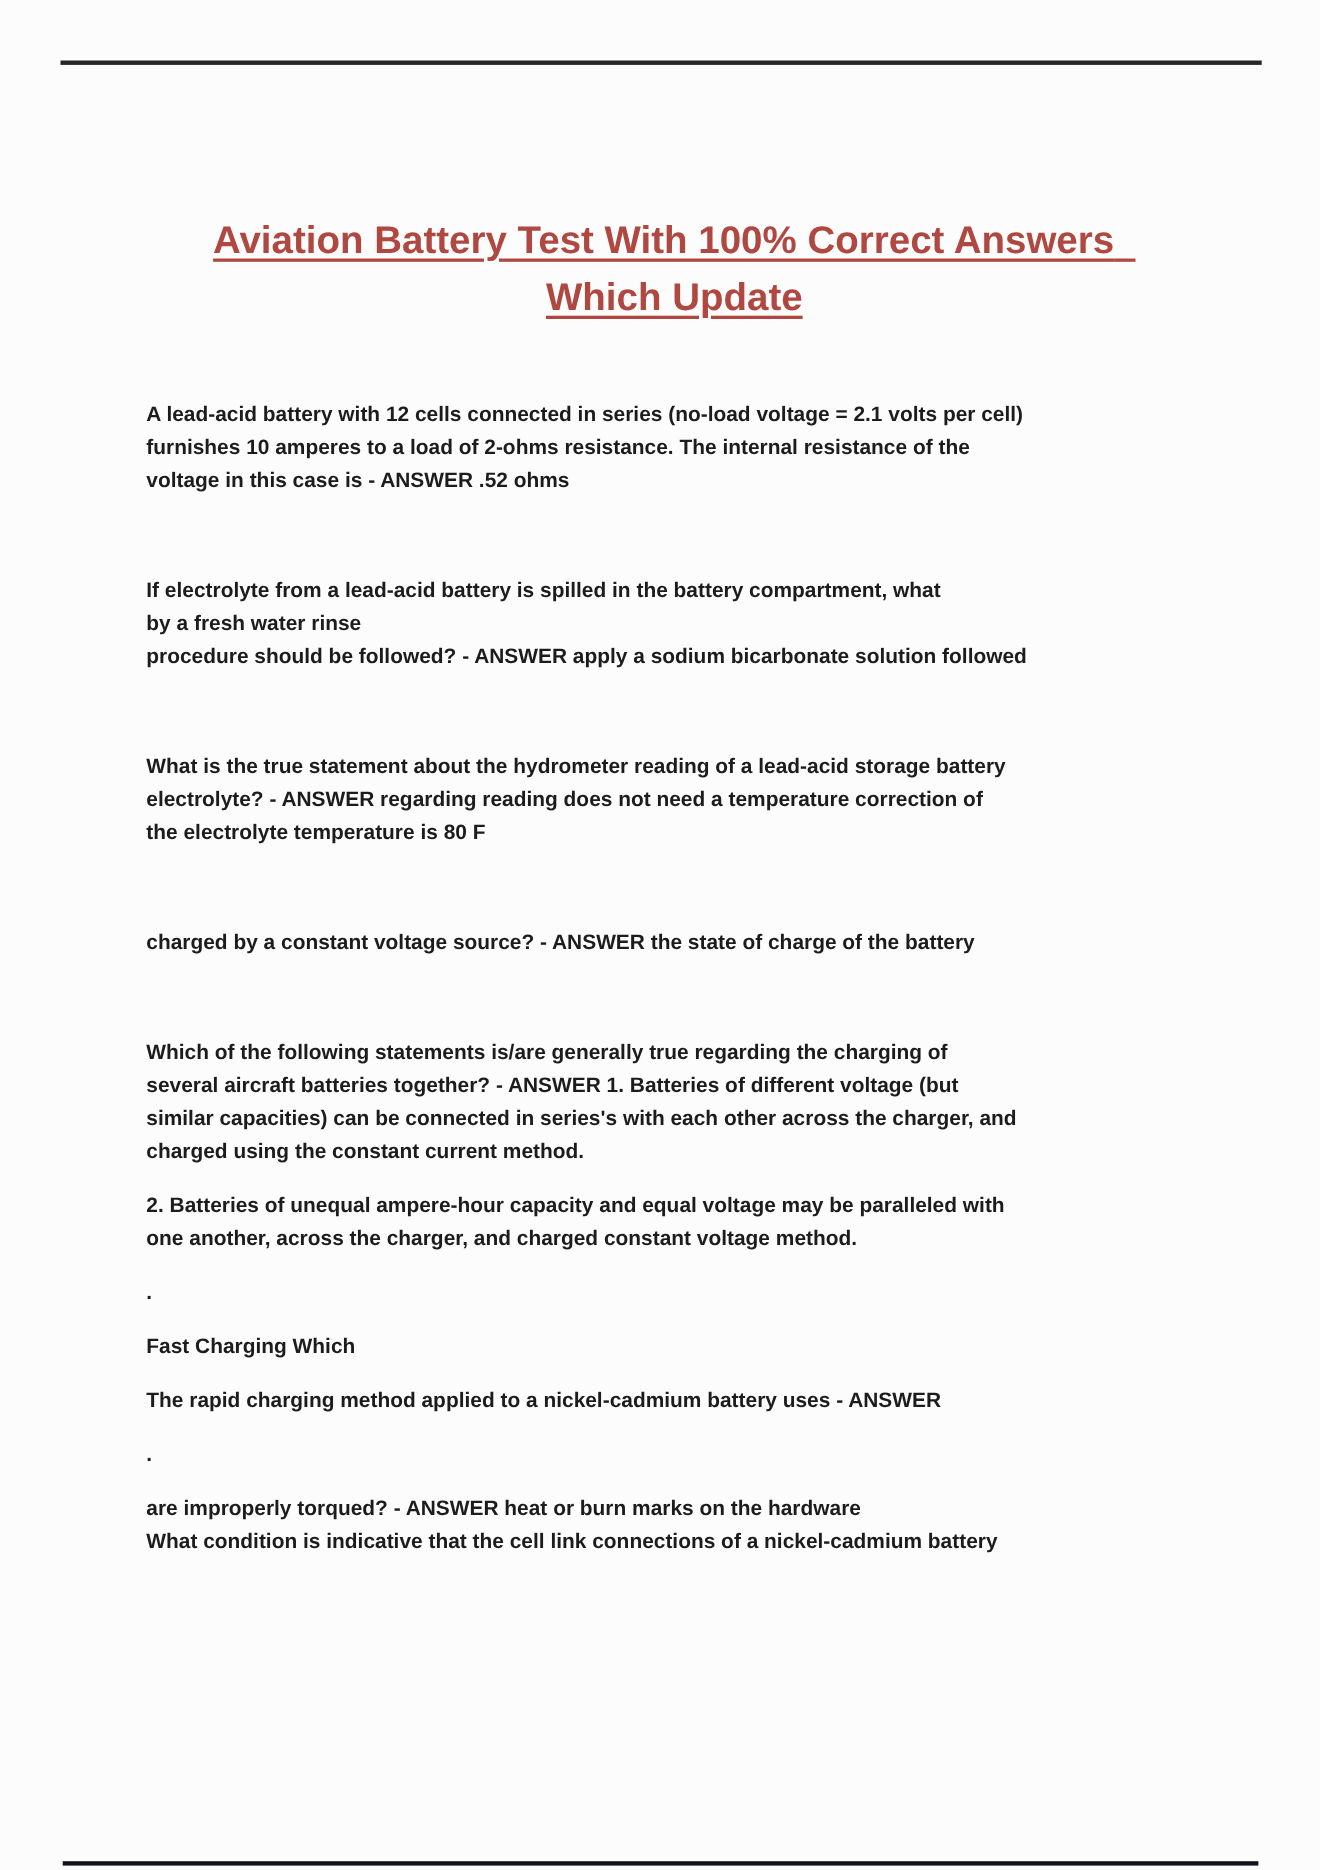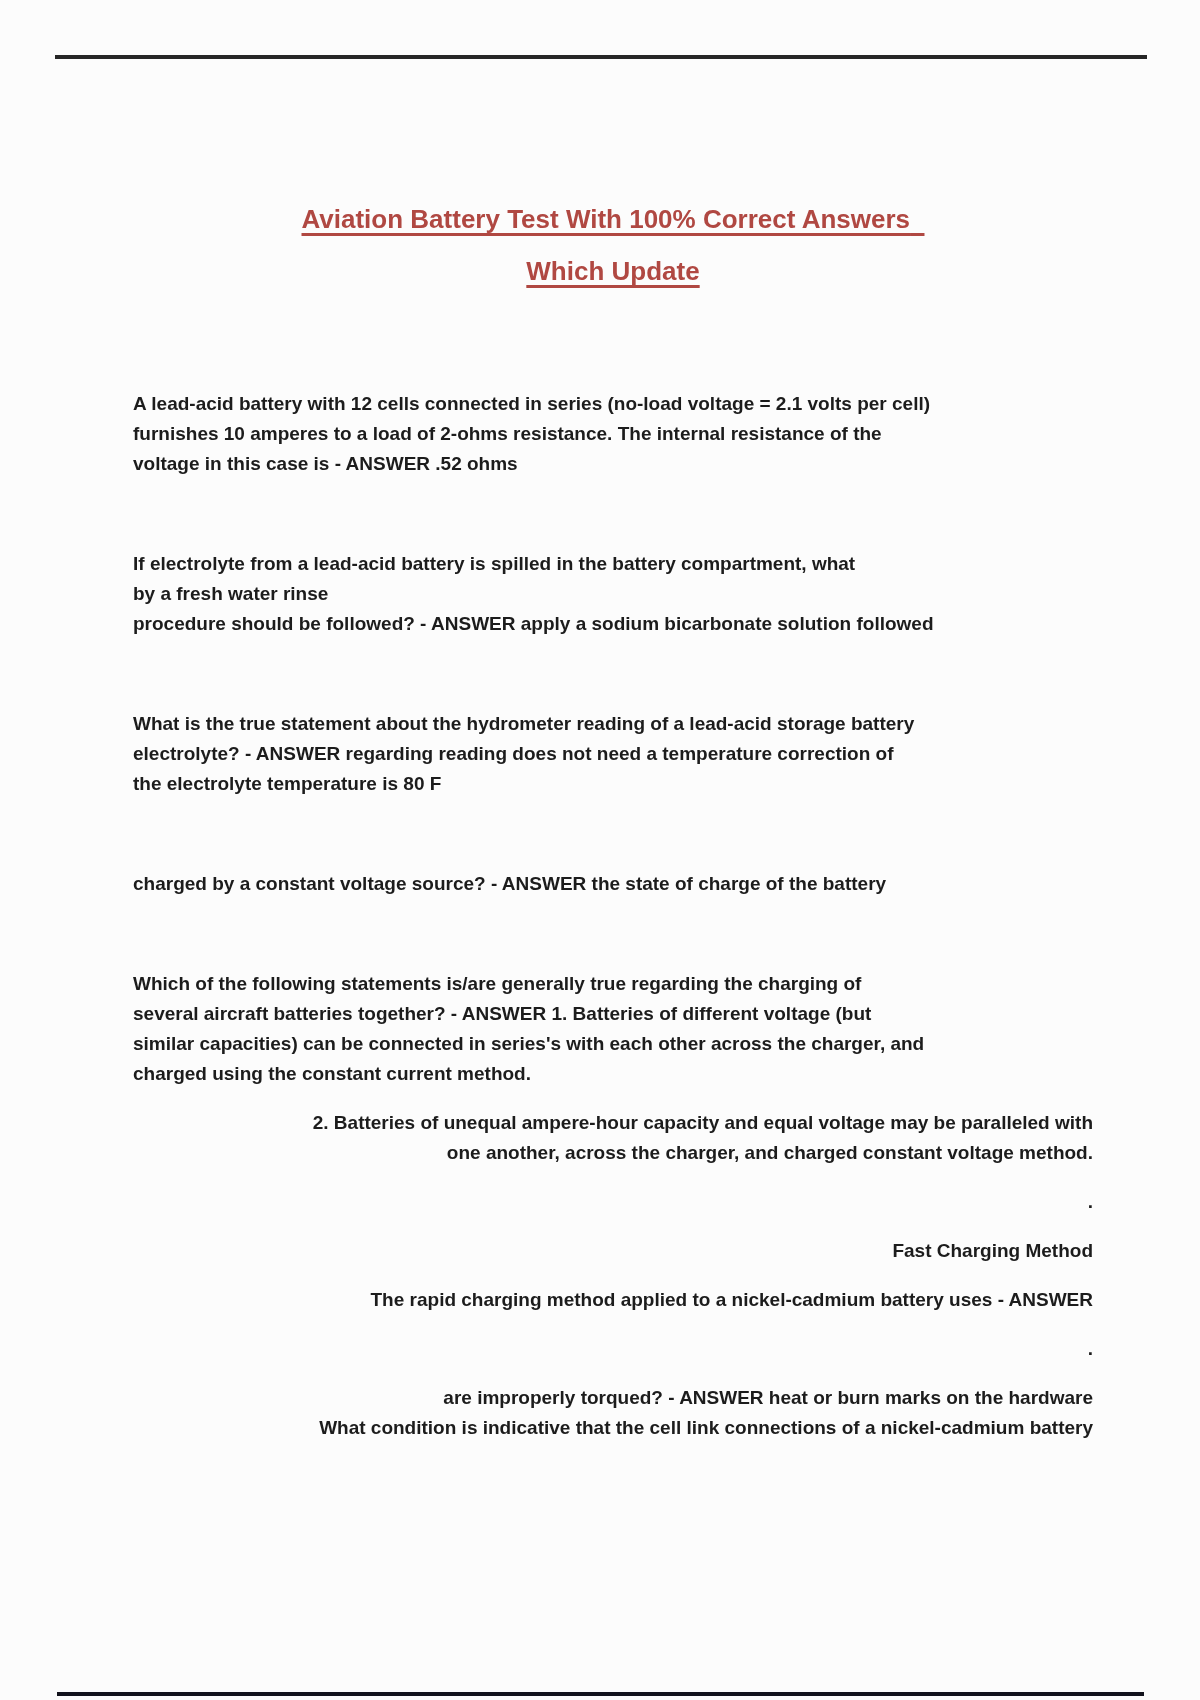--- a/index.html
+++ b/index.html
@@ -16,42 +16,42 @@
   .rule-bottom { left: 57px; top: 1692px; width: 1087px; height: 4px; background: #12121c; }
   .content {
     position: absolute;
     left: 133px;
     top: 0;
     width: 960px;
   }
   .title {
     margin: 193px 0 0 0;
     text-align: center;
-    font-size: 26px;
+    font-size: 35px;
     line-height: 52px;
     font-weight: bold;
     color: #b04842;
   }
   .title-line {
     display: block;
     text-decoration: underline;
     text-decoration-thickness: 3px;
     text-underline-offset: 5px;
   }
   .title-line-1::after { content: "\00a0\00a0"; }
   .doc-body {
-    margin-top: 92px;
+    margin-top: 66px;
     font-size: 19px;
     line-height: 30px;
     font-weight: bold;
     color: #1c1c1c;
   }
   p.para { margin: 0; padding: 0; }
   p.g70 { margin-top: 70px; }
-  p.g19 { margin-top: 19px; text-align: right; }
+  p.g19 { margin-top: 19px; }
   .ln { display: block; white-space: nowrap; }
 </style>
 </head>
 <body>
 
 <div class="page">
 
   <div class="rule rule-top"></div>
 
   <div class="content">
@@ -95,21 +95,21 @@
       <p class="para g19">
         <span class="ln">2. Batteries of unequal ampere-hour capacity and equal voltage may be paralleled with</span>
         <span class="ln">one another, across the charger, and charged constant voltage method.</span>
       </p>
 
       <p class="para g19">
         <span class="ln">.</span>
       </p>
 
       <p class="para g19">
-        <span class="ln">Fast Charging Method</span>
+        <span class="ln">Fast Charging Which</span>
       </p>
 
       <p class="para g19">
         <span class="ln">The rapid charging method applied to a nickel-cadmium battery uses - ANSWER</span>
       </p>
 
       <p class="para g19">
         <span class="ln">.</span>
       </p>
 

